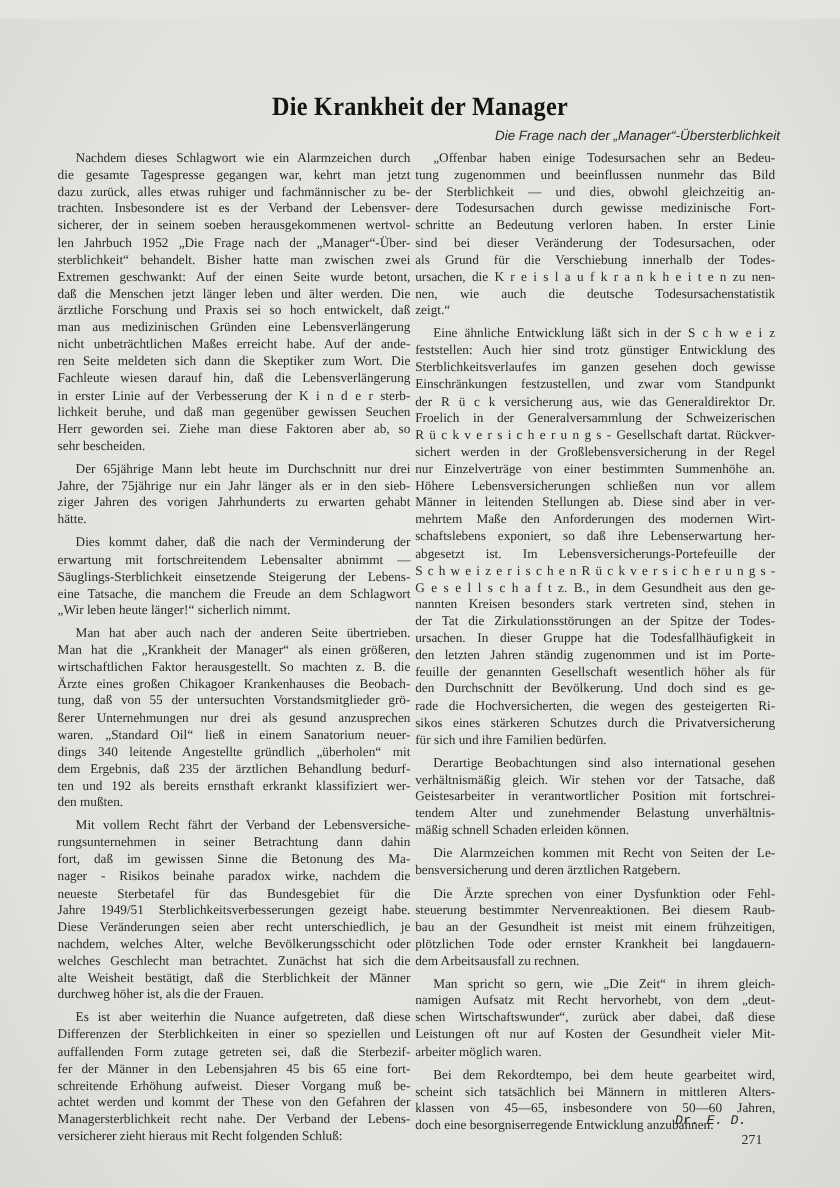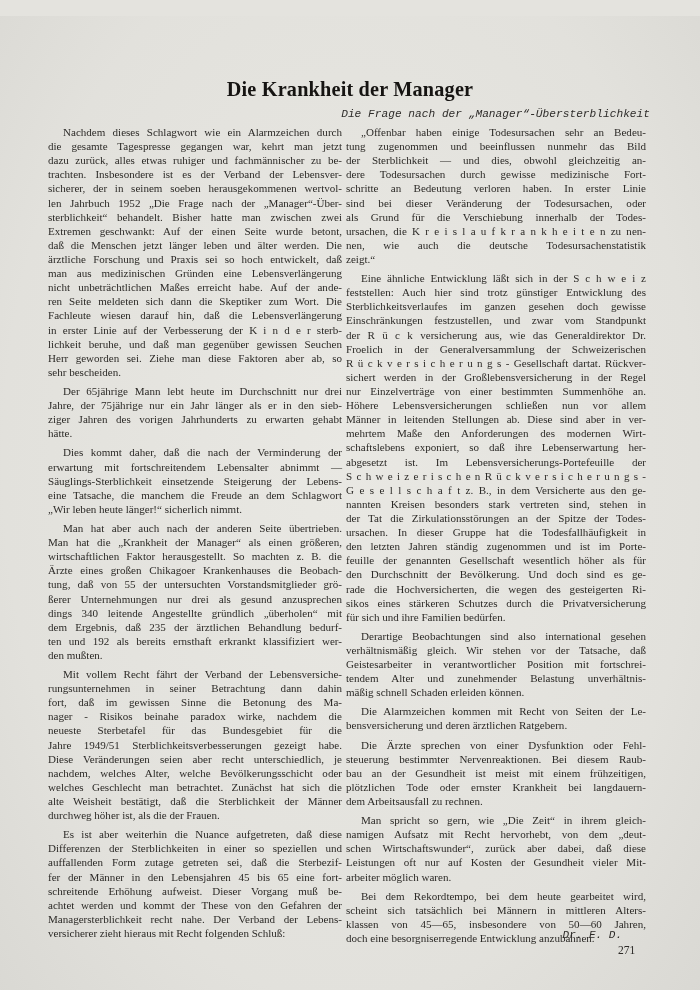--- a/index.html
+++ b/index.html
@@ -17,21 +17,21 @@
   .title {
     position: absolute; left: 0; width: 700px; top: 60px;
     text-align: center;
     font-family: "Liberation Serif", "DejaVu Serif", serif;
     font-weight: bold; font-size: 22px; letter-spacing: 0.2px;
     color: #161412;
     transform: scaleX(0.92);
   }
   .subtitle {
     position: absolute; right: 50px; top: 92px;
-    font-family: Liberation Mono, monospace; font-style: italic;
+    font-family: Liberation Sans, sans-serif; font-style: italic;
     font-size: 11.2px; color: #2e2c2a;
   }
   .col {
     position: absolute; top: 109px; width: 294px;
     font-family: "Liberation Serif", serif; 
     font-size: 11.05px; line-height: 14.12px; color: #2c2a27;
   }
   .col.left { left: 48px; }
   .col.right { left: 346px; width: 300px; }
   .para { margin: 0 0 5px 0; }
@@ -92,20 +92,21 @@
         <span class="line">eine Tatsache, die manchem die Freude an dem Schlagwort</span>
         <span class="line last">„Wir leben heute länger!“ sicherlich nimmt.</span>
       </div>
       <div class="para">
         <span class="line indent">Man hat aber auch nach der anderen Seite übertrieben.</span>
         <span class="line">Man hat die „Krankheit der Manager“ als einen größeren,</span>
         <span class="line">wirtschaftlichen Faktor herausgestellt. So machten z. B. die</span>
         <span class="line">Ärzte eines großen Chikagoer Krankenhauses die Beobach-</span>
         <span class="line">tung, daß von 55 der untersuchten Vorstandsmitglieder grö-</span>
         <span class="line">ßerer Unternehmungen nur drei als gesund anzusprechen</span>
+        <span class="line">waren. „Standard Oil“ ließ in einem Sanatorium neuer-</span>
         <span class="line">dings 340 leitende Angestellte gründlich „überholen“ mit</span>
         <span class="line">dem Ergebnis, daß 235 der ärztlichen Behandlung bedurf-</span>
         <span class="line">ten und 192 als bereits ernsthaft erkrankt klassifiziert wer-</span>
         <span class="line last">den mußten.</span>
       </div>
       <div class="para">
         <span class="line indent">Mit vollem Recht fährt der Verband der Lebensversiche-</span>
         <span class="line">rungsunternehmen in seiner Betrachtung dann dahin</span>
         <span class="line">fort, daß im gewissen Sinne die Betonung des Ma-</span>
         <span class="line">nager - Risikos beinahe paradox wirke, nachdem die</span>
@@ -150,21 +151,21 @@
         <span class="line">Froelich in der Generalversammlung der Schweizerischen</span>
         <span class="line">R ü c k v e r s i c h e r u n g s - Gesellschaft dartat. Rückver-</span>
         <span class="line">sichert werden in der Großlebensversicherung in der Regel</span>
         <span class="line">nur Einzelverträge von einer bestimmten Summenhöhe an.</span>
         <span class="line">Höhere Lebensversicherungen schließen nun vor allem</span>
         <span class="line">Männer in leitenden Stellungen ab. Diese sind aber in ver-</span>
         <span class="line">mehrtem Maße den Anforderungen des modernen Wirt-</span>
         <span class="line">schaftslebens exponiert, so daß ihre Lebenserwartung her-</span>
         <span class="line">abgesetzt ist. Im Lebensversicherungs-Portefeuille der</span>
         <span class="line">S c h w e i z e r i s c h e n   R ü c k v e r s i c h e r u n g s -</span>
-        <span class="line">G e s e l l s c h a f t z. B., in dem Versicherte aus den ge-</span>
+        <span class="line">G e s e l l s c h a f t z. B., in dem Gesundheit aus den ge-</span>
         <span class="line">nannten Kreisen besonders stark vertreten sind, stehen in</span>
         <span class="line">der Tat die Zirkulationsstörungen an der Spitze der Todes-</span>
         <span class="line">ursachen. In dieser Gruppe hat die Todesfallhäufigkeit in</span>
         <span class="line">den letzten Jahren ständig zugenommen und ist im Porte-</span>
         <span class="line">feuille der genannten Gesellschaft wesentlich höher als für</span>
         <span class="line">den Durchschnitt der Bevölkerung. Und doch sind es ge-</span>
         <span class="line">rade die Hochversicherten, die wegen des gesteigerten Ri-</span>
         <span class="line">sikos eines stärkeren Schutzes durch die Privatversicherung</span>
         <span class="line last">für sich und ihre Familien bedürfen.</span>
       </div>

